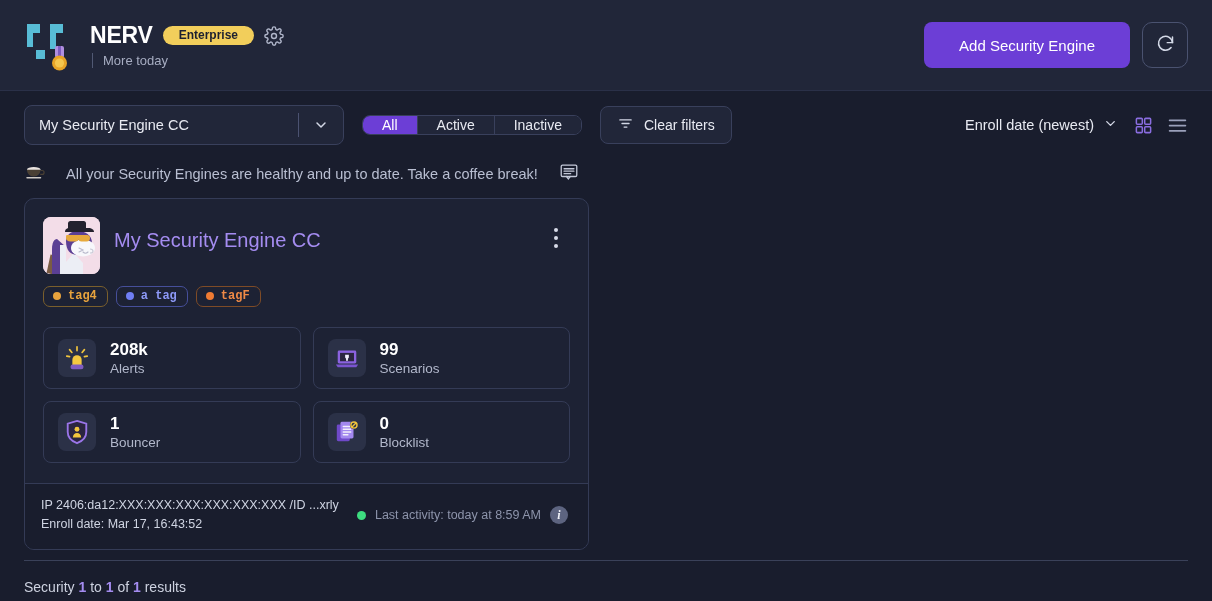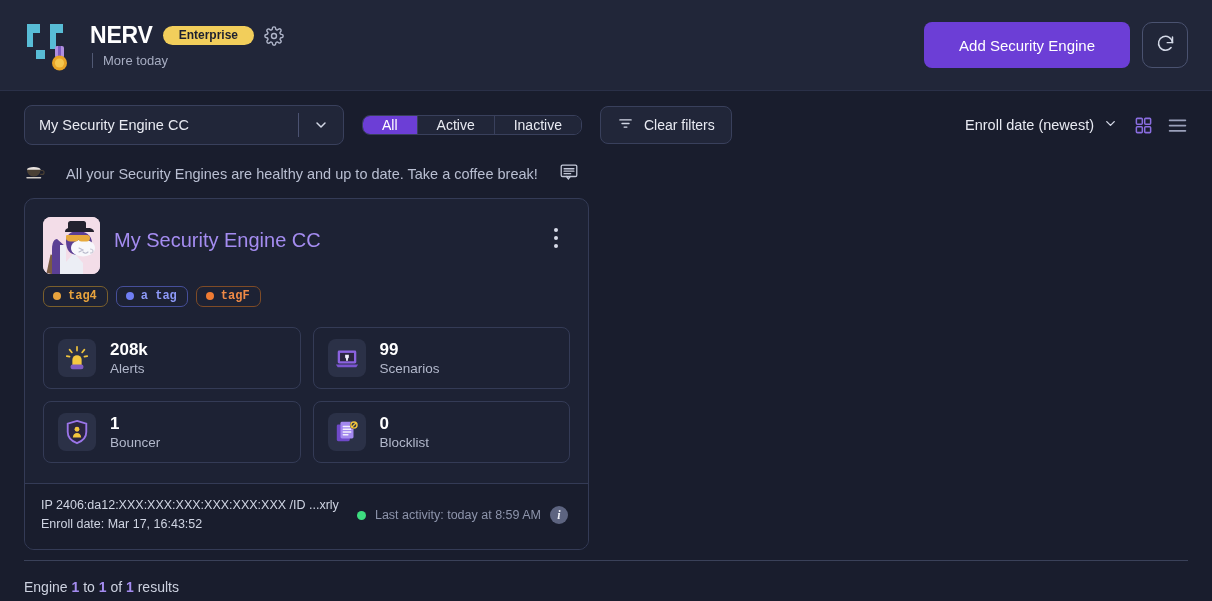--- a/index.html
+++ b/index.html
@@ -441,14 +441,14 @@
         <span class="green-dot"></span>
         <span class="last-activity">Last activity: today at 8:59 AM</span>
         <span class="info-badge">i</span>
       </div>
     </div>
   </div>
 </div>
 
 <div class="divider"></div>
 <div class="results">
-  <span>Engine </span><b>1</b><span> to </span><b>1</b><span> of </span><b>1</b><span> results</span>
+  <span>Security </span><b>1</b><span> to </span><b>1</b><span> of </span><b>1</b><span> results</span>
 </div>
 
 </body></html>

